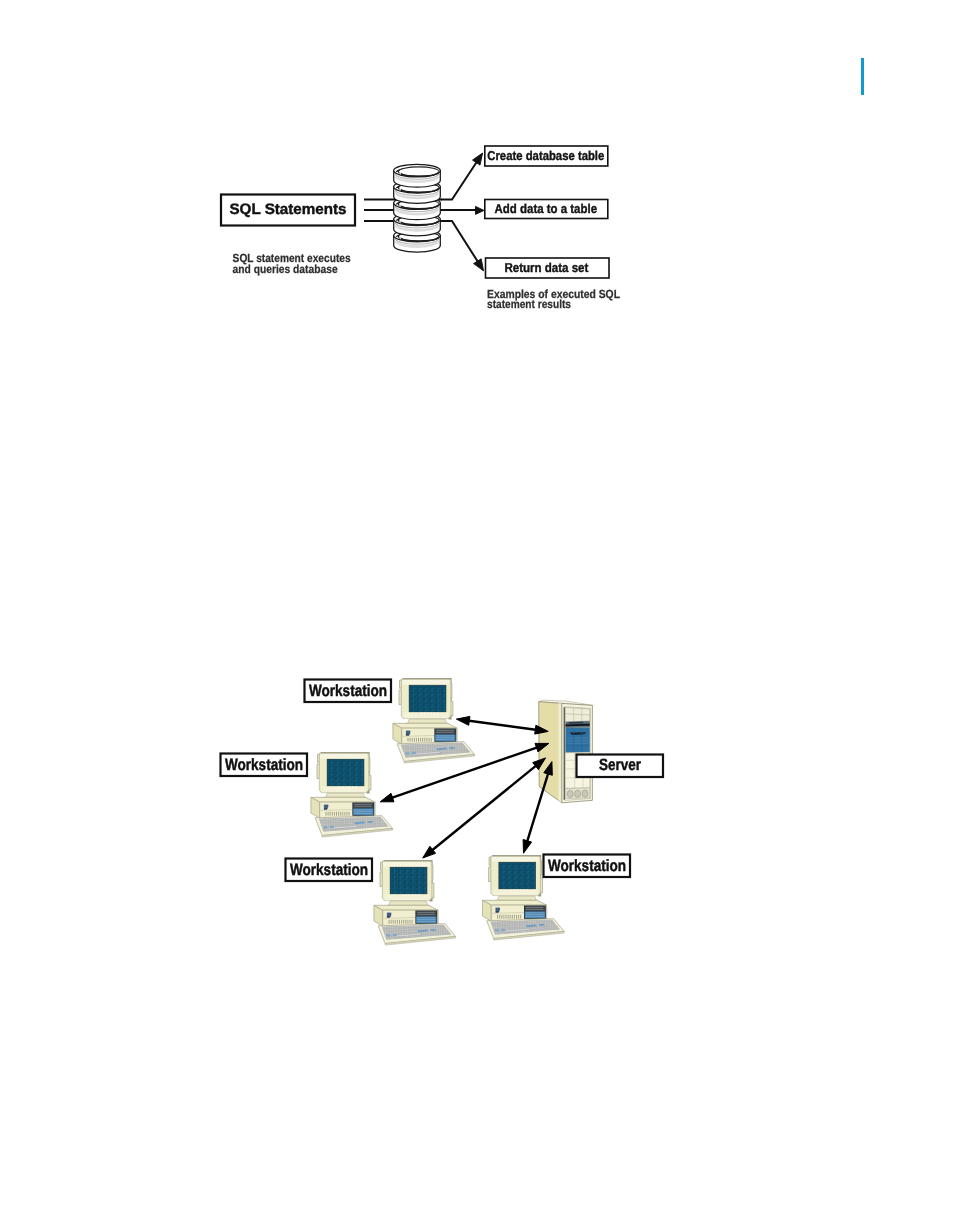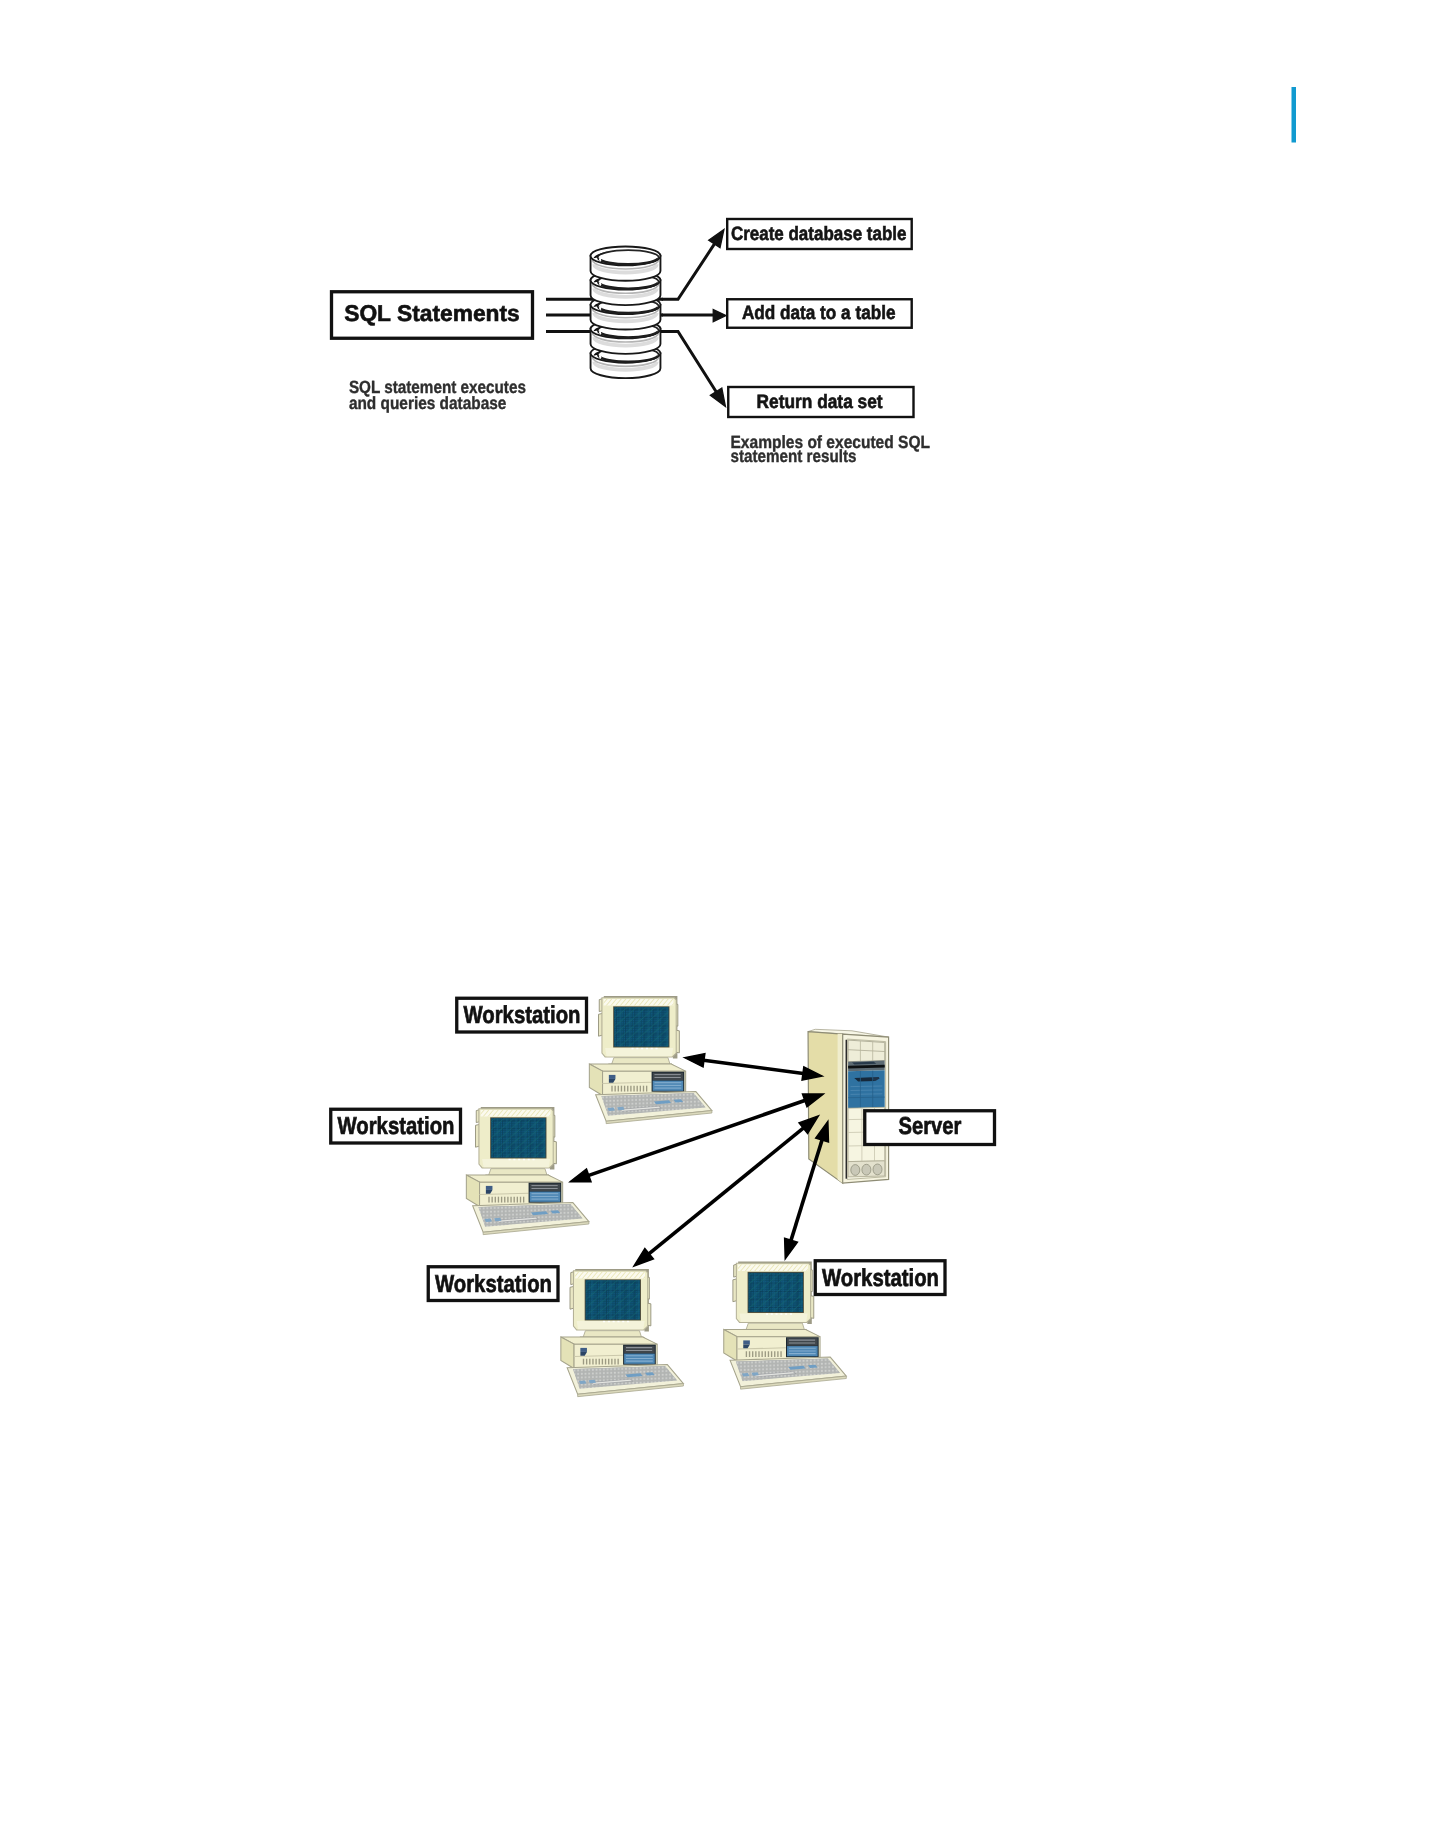--- a/index.html
+++ b/index.html
@@ -89,21 +89,21 @@
         <text x="294.4" y="136.8" font-family="'Liberation Sans',sans-serif" font-size="12.9" font-weight="bold" fill="#141414" stroke="#141414" stroke-width="0.4" textLength="84" lengthAdjust="spacingAndGlyphs">Return data set</text>
       </g>
 
       <g font-family="'Liberation Sans',sans-serif" font-size="11.8" font-weight="bold" fill="#2e2e2e" stroke="#2e2e2e" stroke-width="0.25">
         <text x="277" y="163.4" textLength="133" lengthAdjust="spacingAndGlyphs">Examples of executed SQL</text>
         <text x="277" y="173.2" textLength="84" lengthAdjust="spacingAndGlyphs">statement results</text>
       </g>
     </svg>
   </div>
 
-  <div class="fig" style="left:210px;top:651px;width:470px;height:300px;">
+  <div class="fig" style="left:210px;top:665px;width:470px;height:300px;">
     <svg width="470" height="300" viewBox="0 0 470 300">
       <defs>
 
         <g id="workstation">
 
           <path d="M10.5,2.0 L59.6,2.0 L59.6,43.6 L56.6,43.6 L56.6,4.6 L10.5,4.6 Z" fill="#9d9b86"></path>
 
           <path d="M7.5,4.4 L9.6,3.8 L9.6,11.8 L7.5,12.4 Z" fill="#e9e7c4" stroke="#93917a" stroke-width="0.6"></path>
           <path d="M7.0,14.2 L9.6,13.6 L9.6,28.1 L7.0,28.8 Z" fill="#e9e7c4" stroke="#93917a" stroke-width="0.6"></path>
 

